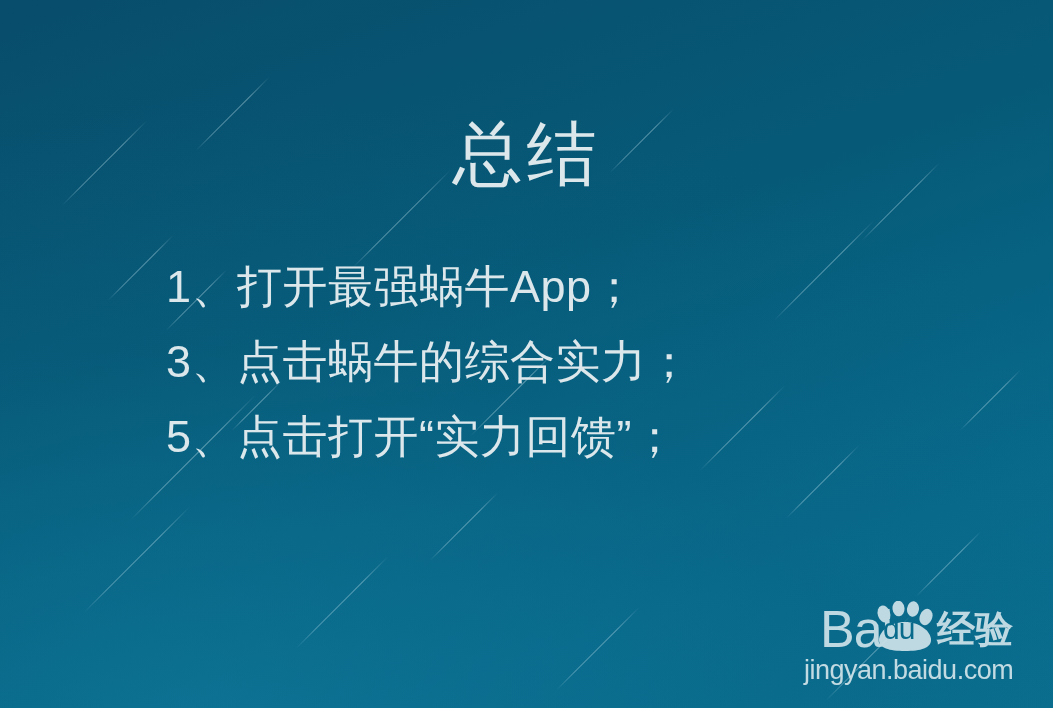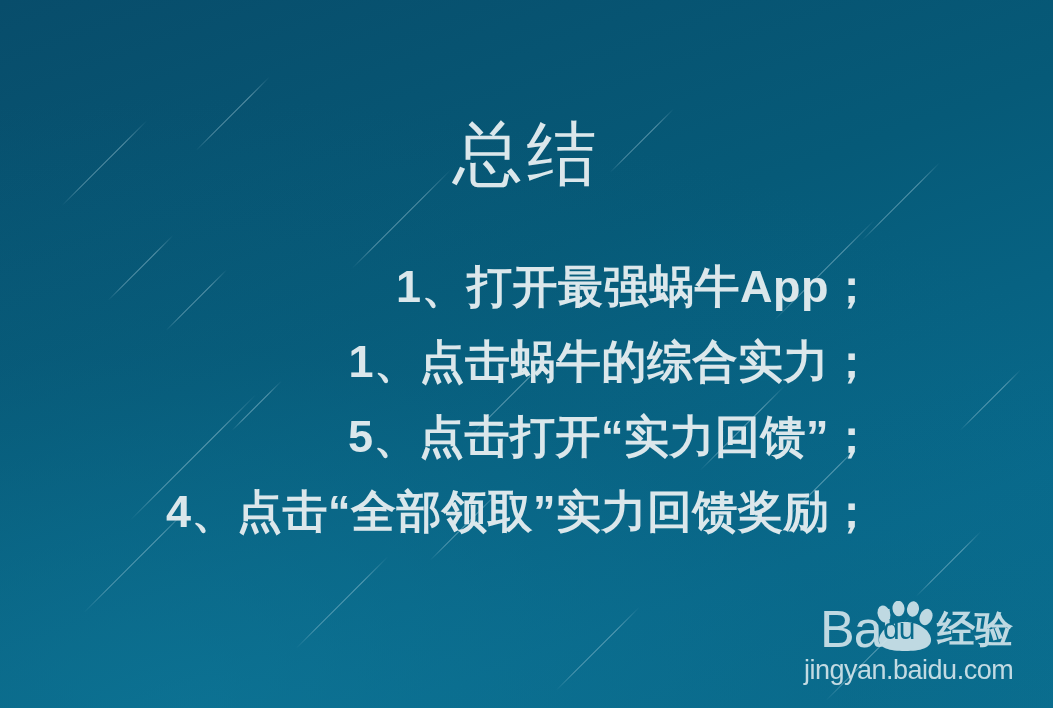--- a/index.html
+++ b/index.html
@@ -50,23 +50,22 @@
 
   
   #list {
     position: absolute;
     left: 166px;
     top: 249px;
     color: #dbe7eb;
     font-size: 45px;
     line-height: 75px;
     letter-spacing: 0.5px;
-    font-weight: 700;
+    font-weight: 400;
     white-space: nowrap;
-    text-align: right;
   }
   .list-item {
     height: 75px;
   }
 
   
   #watermark {
     position: absolute;
     left: 804px;
     top: 600px;
@@ -153,23 +152,22 @@
       <div class="streak" style="left: 862px; top: 240px; width: 110px;"></div>
       <div class="streak" style="left: 916px; top: 596px; width: 92px;"></div>
       <div class="streak" style="left: 960px; top: 430px; width: 86px;"></div>
       <div class="streak" style="left: 232px; top: 430px; width: 70px;"></div>
     </div>
 
   <div id="title">总结</div>
 
   <div id="list">
     <div class="list-item">1、打开最强蜗牛App；</div>
-    <div class="list-item">1、点击蜗牛的综合实力；</div>
+    <div class="list-item">3、点击蜗牛的综合实力；</div>
     <div class="list-item">5、点击打开“实力回馈”；</div>
-    <div class="list-item">4、点击“全部领取”实力回馈奖励；</div>
   </div>
 
   <div id="watermark">
     <div class="wm-logo-row">
       <span class="wm-baidu">Bai</span>
       <span class="wm-bear">
         <svg viewBox="0 0 60 50" width="60" height="50" aria-hidden="true">
           <ellipse cx="10" cy="13" rx="6.2" ry="8.6" fill="#cfe3ea" transform="rotate(-18 10 13)"></ellipse>
           <ellipse cx="24.5" cy="7.5" rx="6" ry="7.8" fill="#cfe3ea" transform="rotate(-6 24.5 7.5)"></ellipse>
           <ellipse cx="39" cy="8" rx="6" ry="7.8" fill="#cfe3ea" transform="rotate(8 39 8)"></ellipse>

